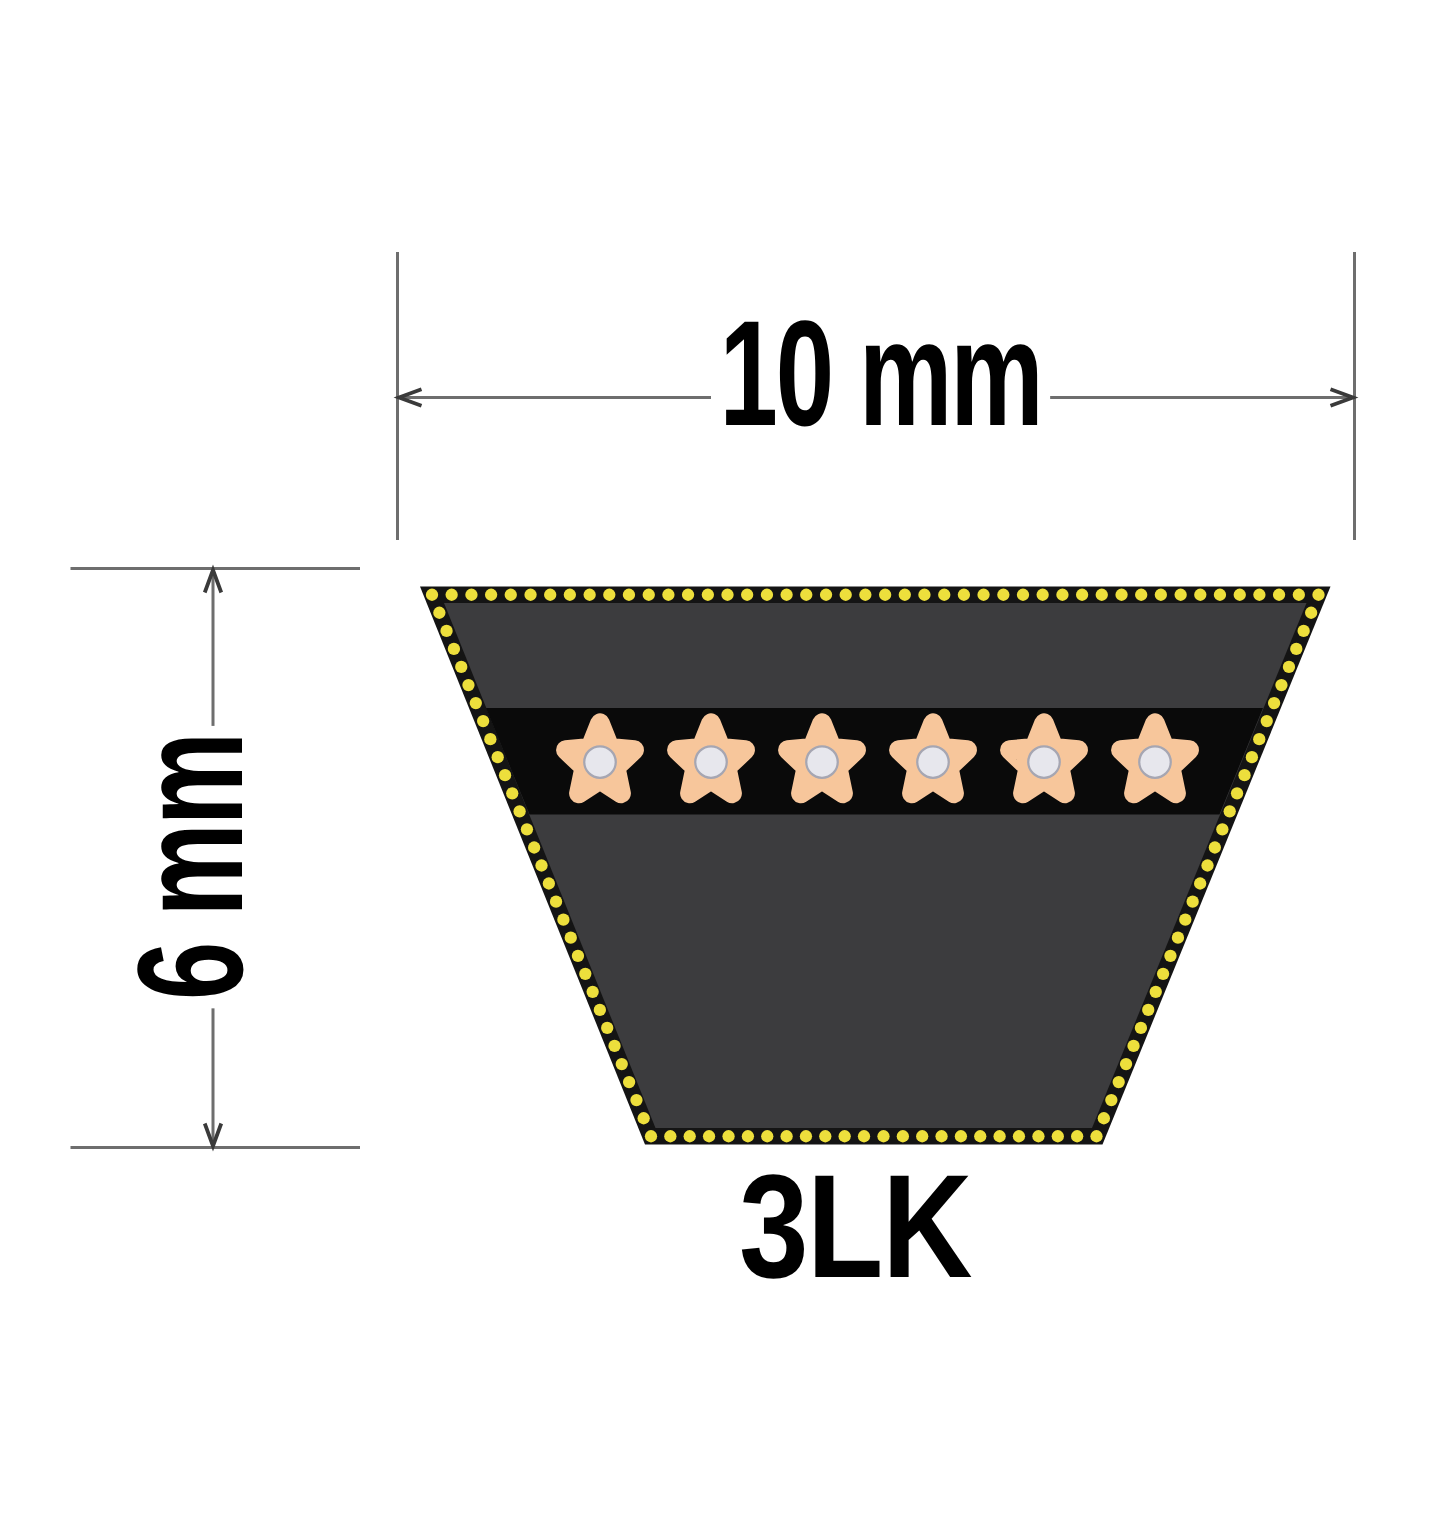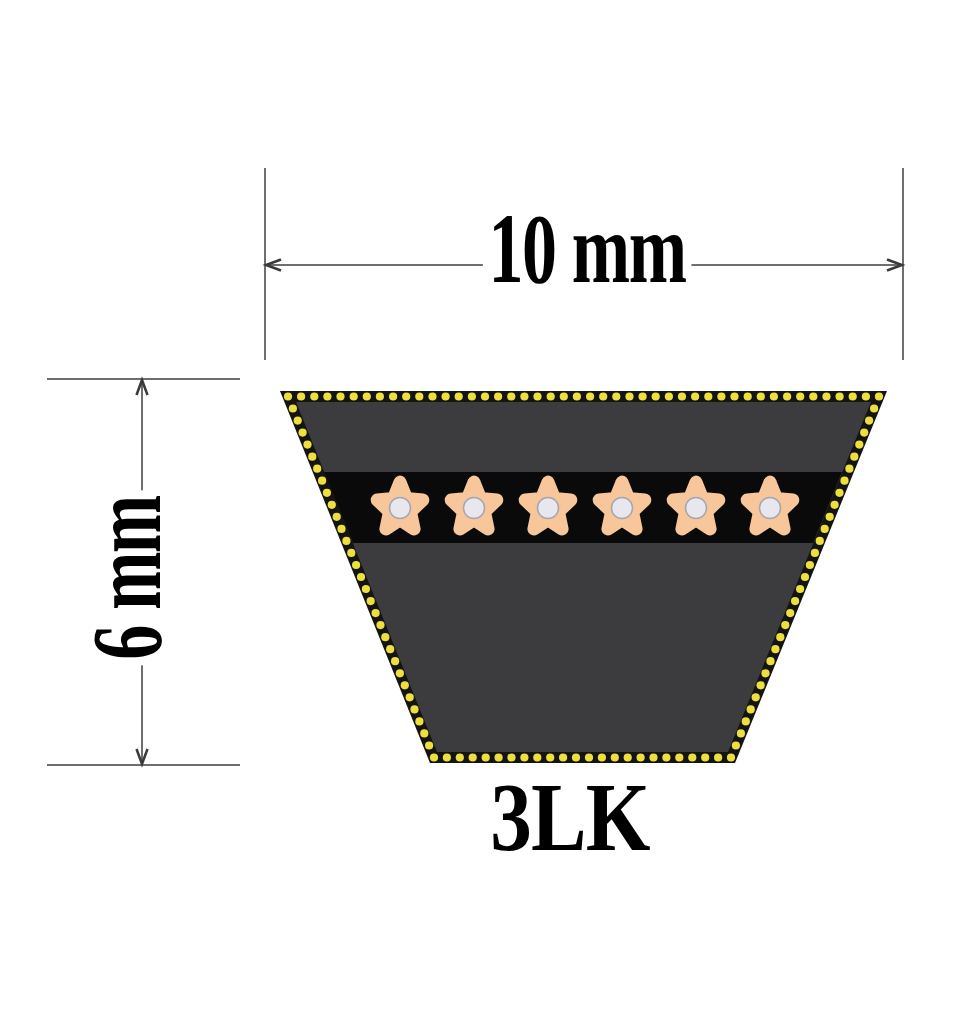--- a/index.html
+++ b/index.html
@@ -6,21 +6,21 @@
     margin: 0;
     padding: 0;
     background: #ffffff;
   }
   .canvas {
     position: relative;
     width: 958px;
     height: 1024px;
     background: #ffffff;
     overflow: hidden;
-    font-family: Liberation Serif, serif;
+    font-family: Liberation Sans, sans-serif;
   }
   .canvas svg {
     position: absolute;
     left: 0;
     top: 0;
   }
   .dim-label {
     position: absolute;
     font-weight: bold;
     font-size: 100px;

